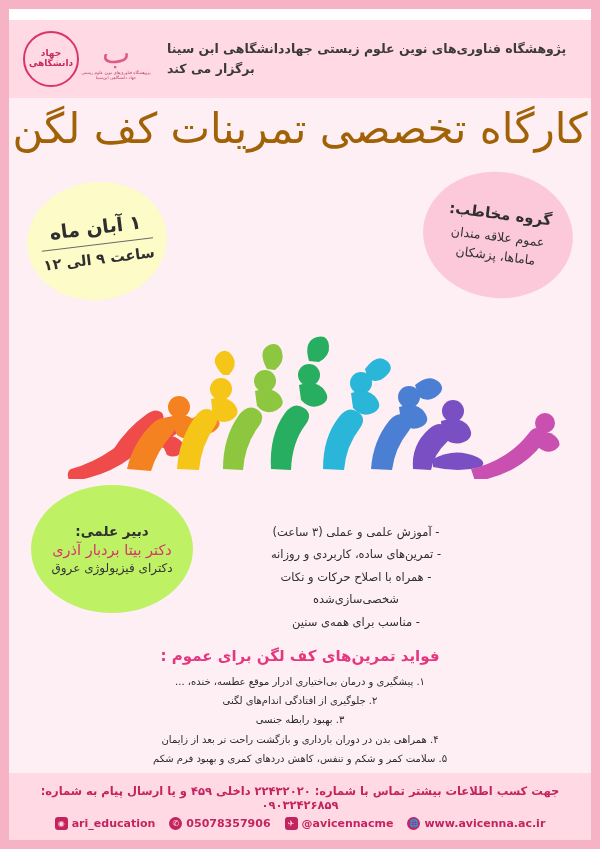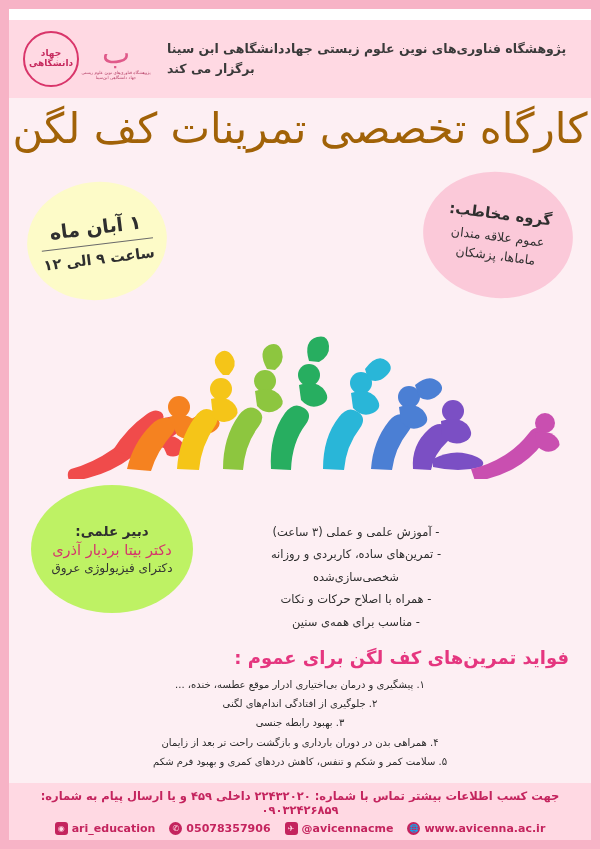--- a/index.html
+++ b/index.html
@@ -173,37 +173,38 @@
     line-height: 1.95;
   }
   
   .benefits {
     position: absolute;
     top: 560px; right: 22px; left: 22px;
     direction: rtl;
     z-index: 6;
   }
   .benefits h3 {
-    font-size: 18px;
+    font-size: 15px;
     font-weight: bold;
     color: #e5367f;
+    text-align: center;
     margin-bottom: 7px;
   }
   .benefits li {
     list-style: none;
     font-size: 10px;
     color: #2b2b2b;
     line-height: 1.92;
     text-align: center;
   }
   
   .footer {
     position: absolute;
     bottom: 9px; left: 9px; right: 9px;
-    height: 57px;
+    height: 67px;
     background: #ffd9e3;
     z-index: 10;
     display: flex; flex-direction: column;
     align-items: center; justify-content: center;
     gap: 5px;
     direction: rtl;
   }
   .footer .f-line1 {
     font-size: 11.5px; font-weight: bold; color: #c4245e;
     text-align: center;
@@ -323,22 +324,22 @@
 
     <div class="circle-secretary">
       <div class="s-role">دبیر علمی:</div>
       <div class="s-name">دکتر بیتا بردبار آذری</div>
       <div class="s-spec">دکترای فیزیولوژی  عروق</div>
     </div>
 
     <ul class="features">
       <li>- آموزش علمی و عملی (۳ ساعت)</li>
       <li>- تمرین‌های ساده، کاربردی و روزانه</li>
+      <li>- همراه با اصلاح حرکات و نکات</li>
       <li>شخصی‌سازی‌شده</li>
-      <li>- همراه با اصلاح حرکات و نکات</li>
       <li>- مناسب برای همه‌ی سنین</li>
     </ul>
 
     <div class="benefits">
       <h3>فواید تمرین‌های کف لگن برای عموم :</h3>
       <ul>
         <li>۱. پیشگیری و درمان بی‌اختیاری ادرار موقع عطسه، خنده، ...</li>
         <li>۲. جلوگیری از افتادگی اندام‌های لگنی</li>
         <li>۳. بهبود رابطه جنسی</li>
         <li>۴. همراهی بدن در دوران بارداری و  بازگشت راحت تر  بعد از زایمان</li>

